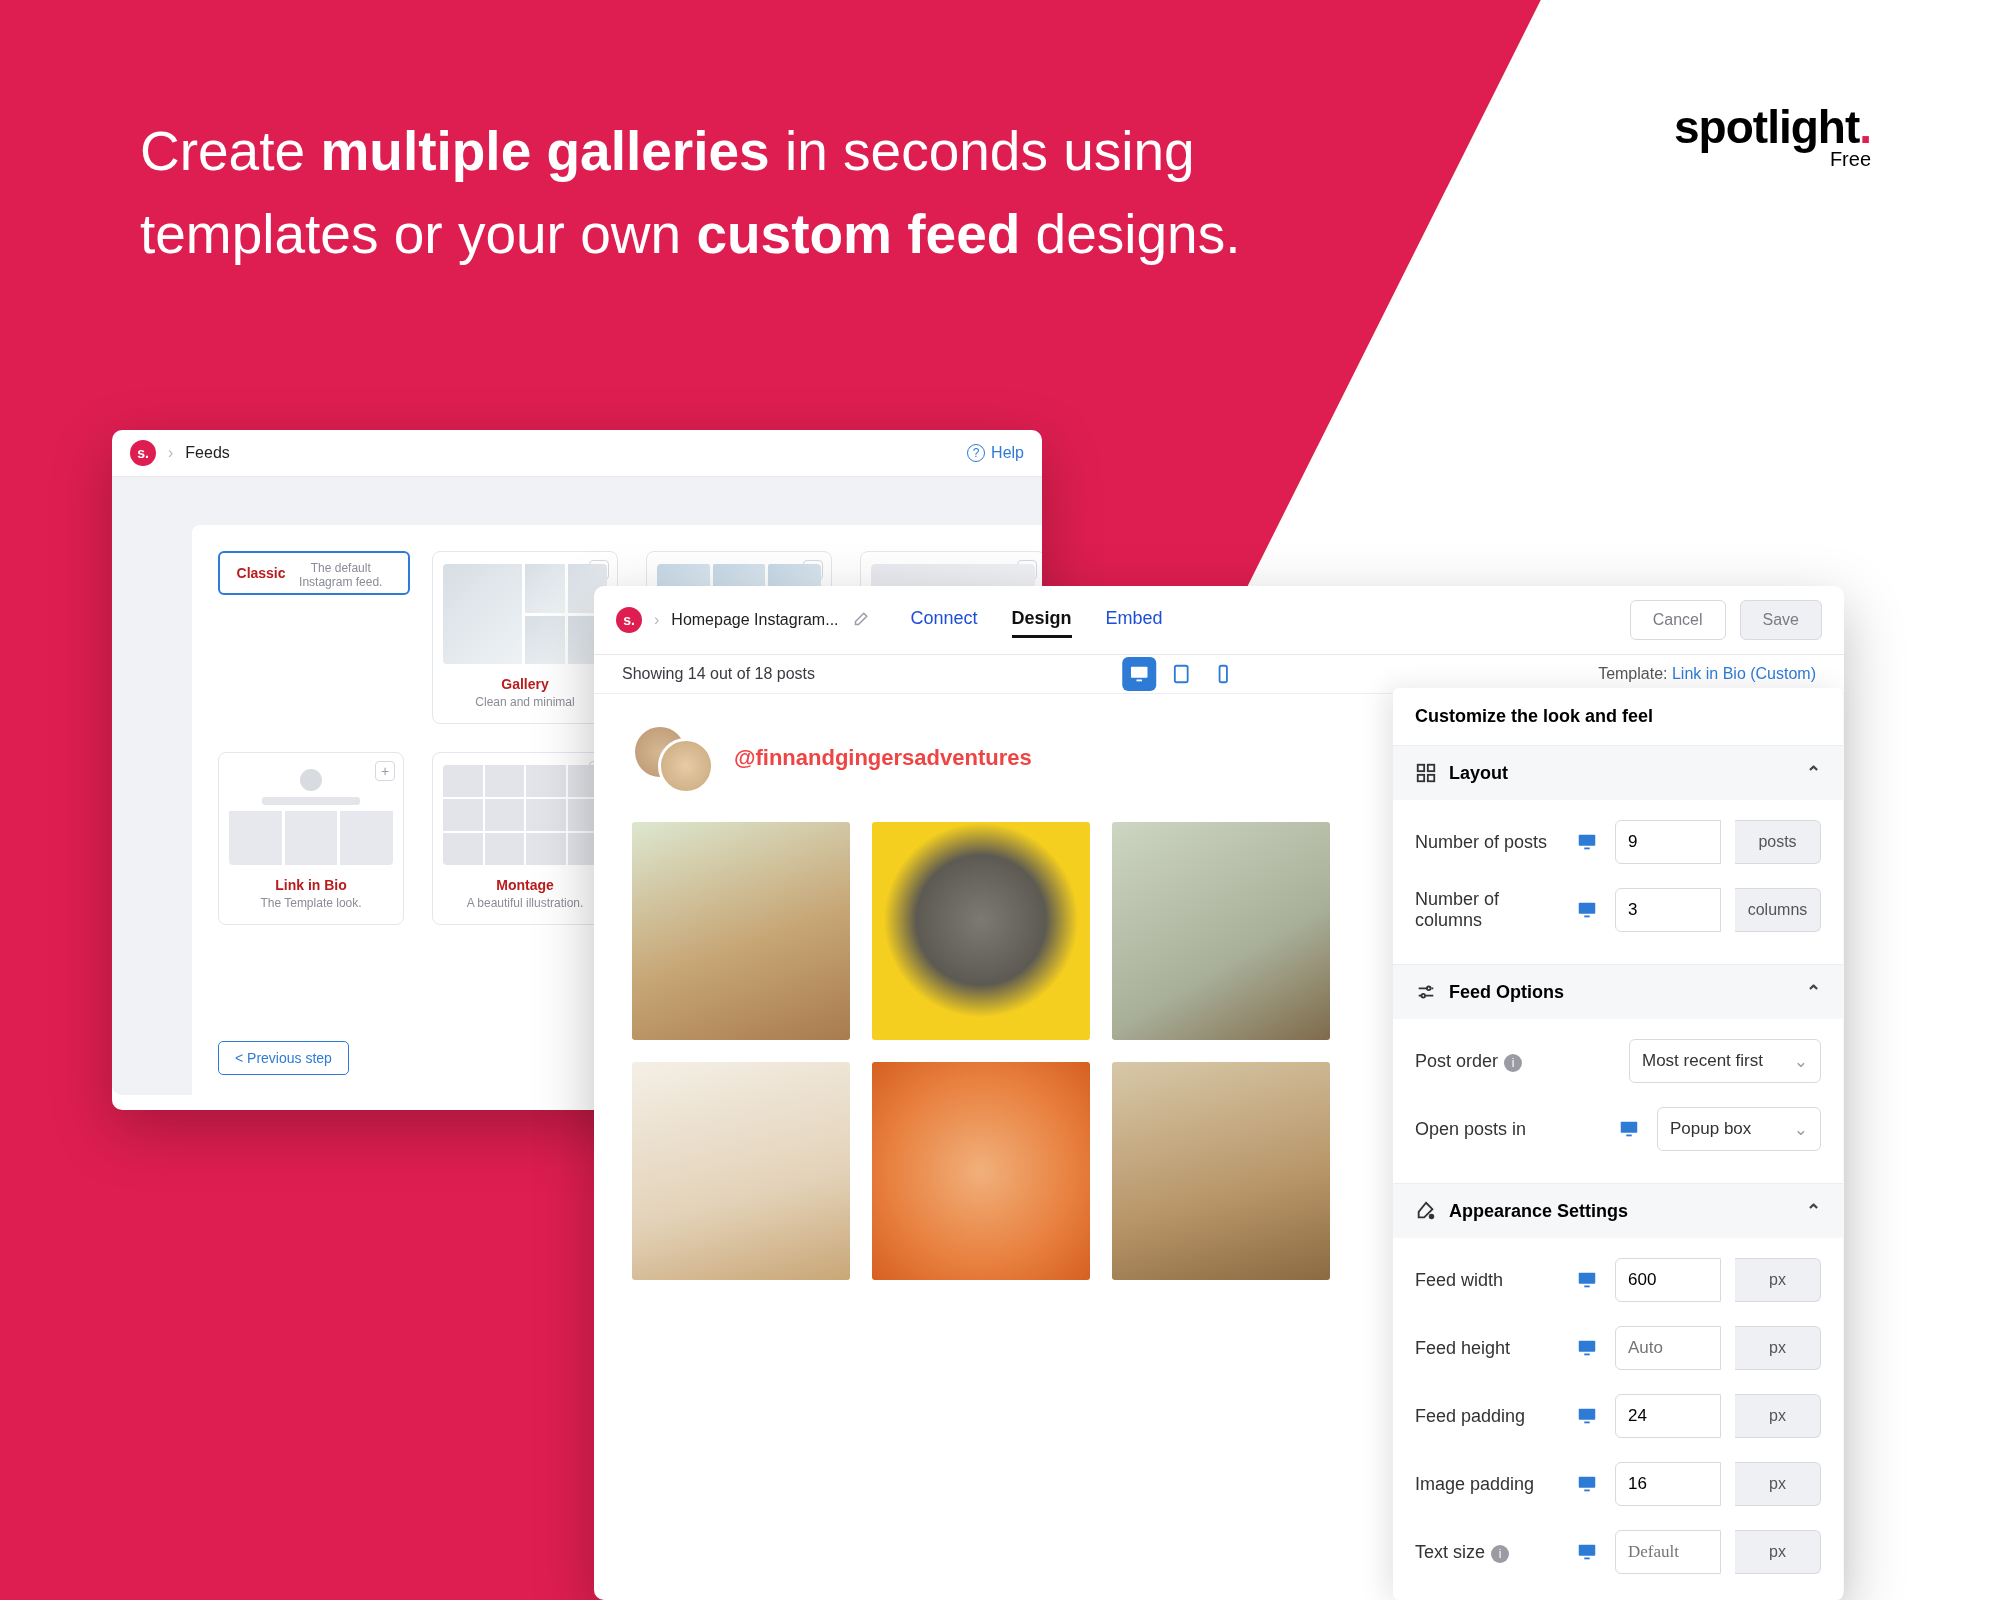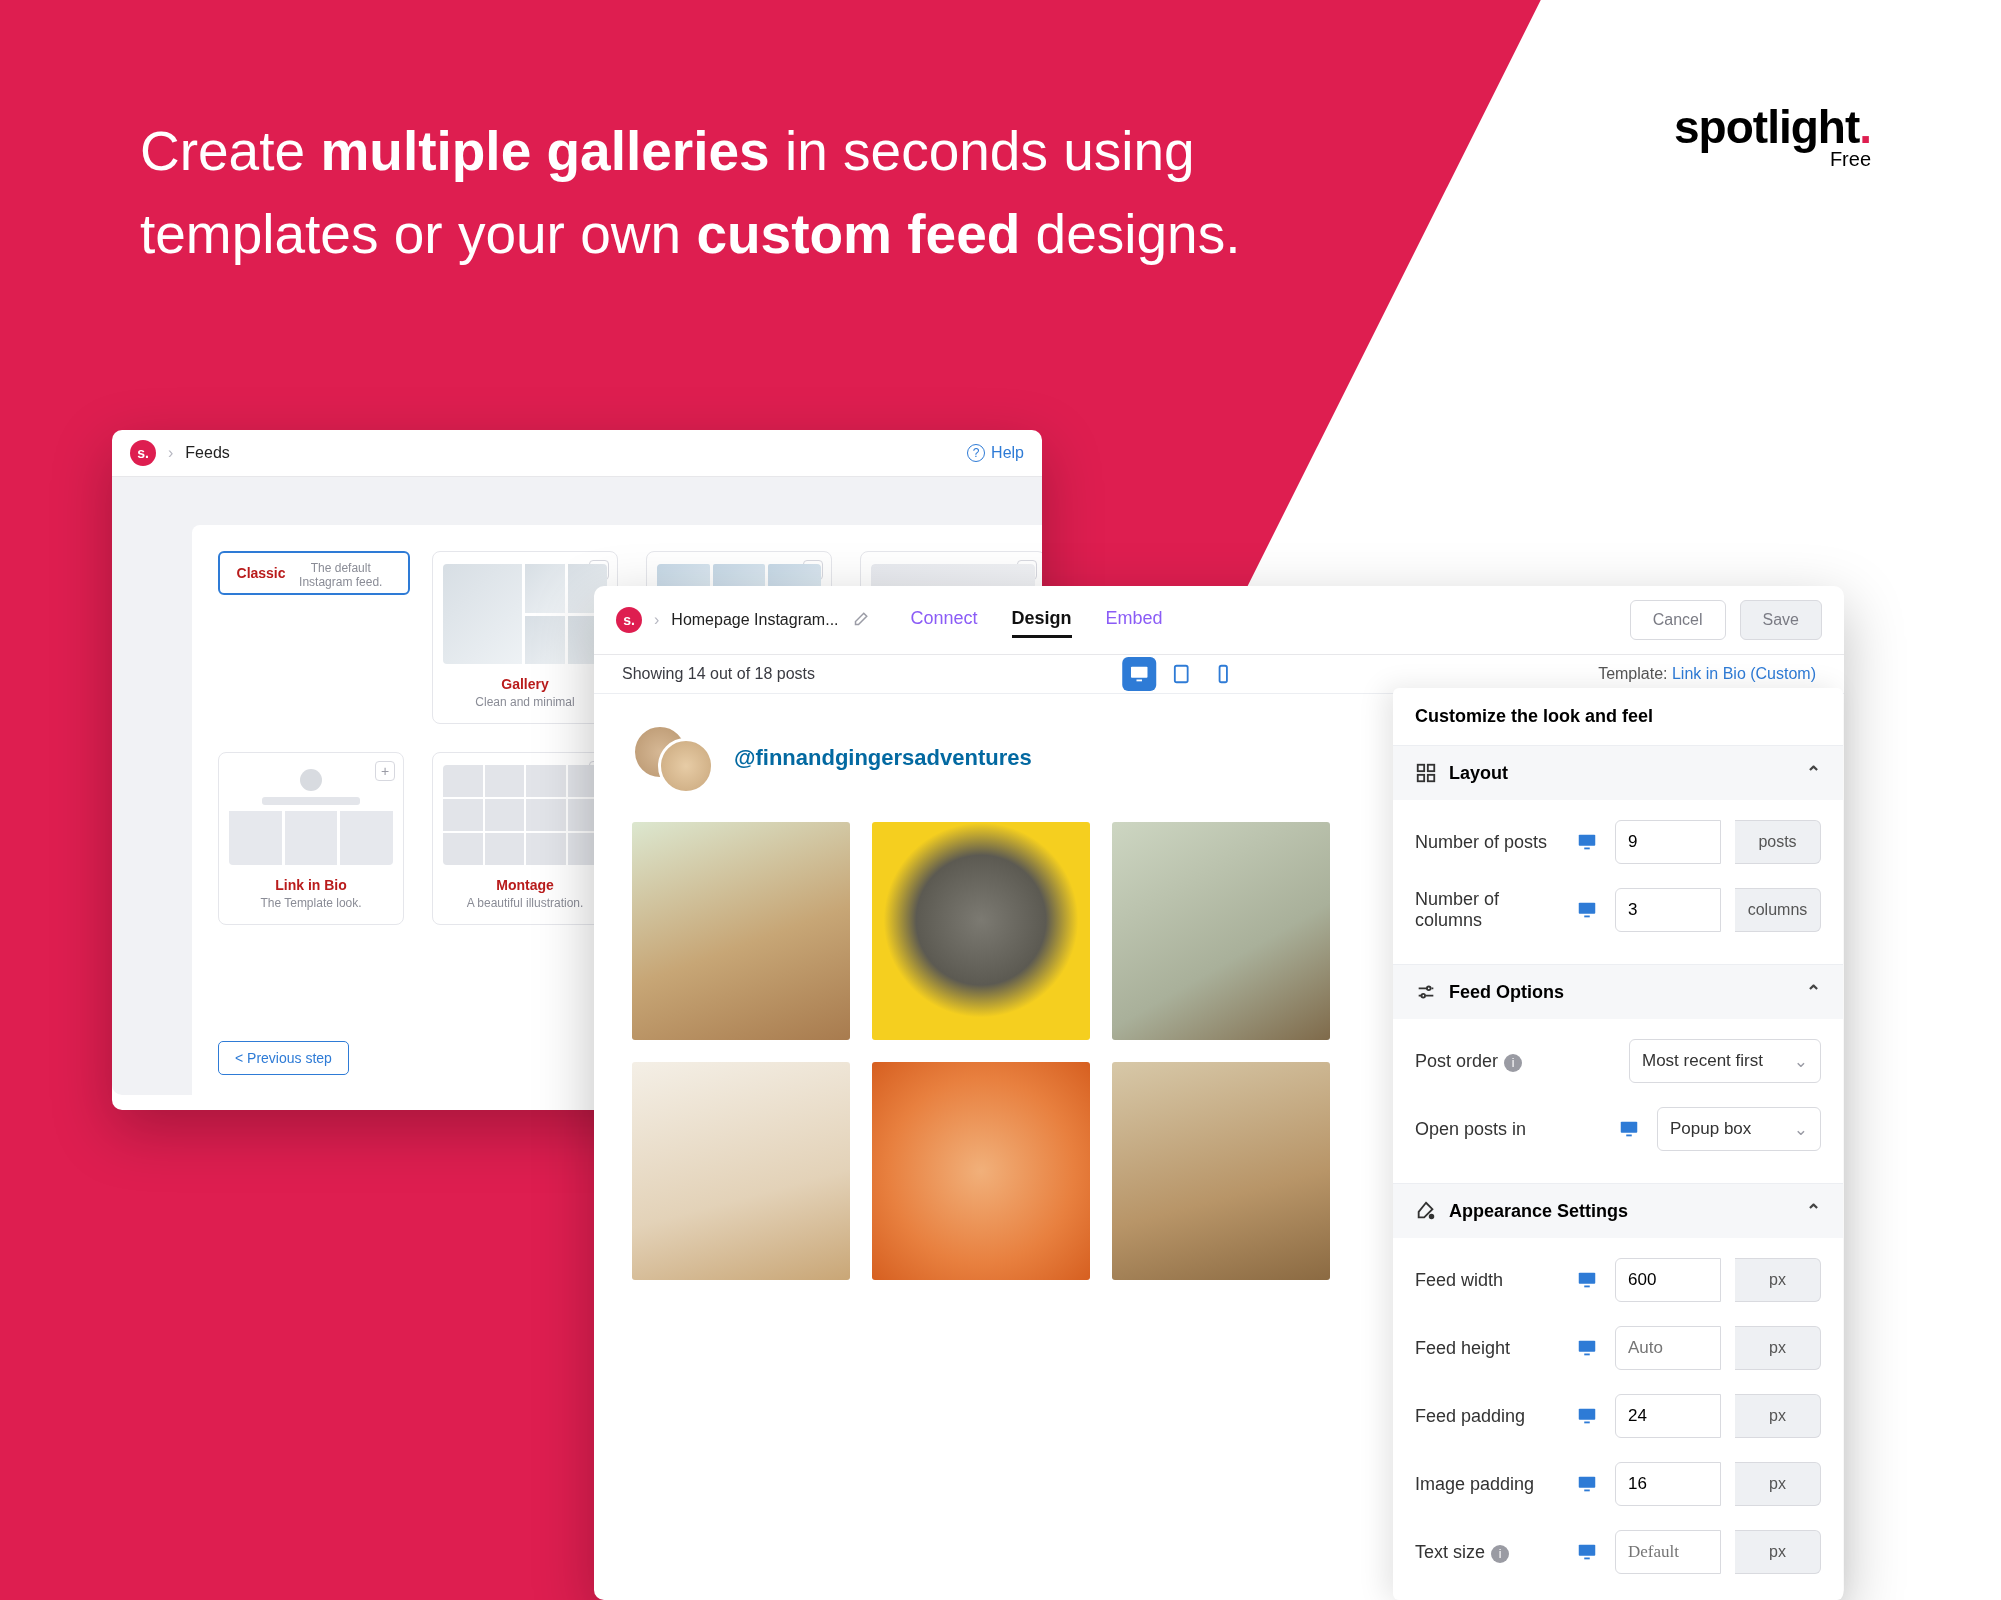--- a/index.html
+++ b/index.html
@@ -60,38 +60,38 @@
   .th-slides div { background:#e5e7ec; }
   .tname { text-align:center; font-weight:700; font-size:14px; color:#b91c1c; }
   .tdesc { text-align:center; font-size:12px; color:#8a8c96; margin-top:3px; }
   .prev-btn { position:absolute; left:26px; bottom:20px; border:1px solid #2e7bd6; color:#2e7bd6; background:#fff; padding:8px 16px; border-radius:5px; font-size:14px; }
 
   
   .designer { top:586px; left:594px; width:1250px; height:1014px; }
   .designer .hdr { padding:14px 22px; }
   .edit-icn { width:18px; height:18px; color:#9b9ca6; }
   .tabs { display:flex; gap:34px; margin-left:30px; font-size:18px; }
-  .tabs span { color:#8b5cf6; padding:6px 0; cursor:pointer; }
+  .tabs span { color:#1d4ed8; padding:6px 0; cursor:pointer; }
   .tabs span.act { color:#111; font-weight:700; border-bottom:3px solid #111; }
   .hdr-btns { margin-left:auto; display:flex; gap:14px; }
   .btn { border:1px solid #d9dadf; background:#fff; color:#7a7b84; padding:10px 22px; border-radius:6px; font-size:16px; }
   .btn.primary { background:#eef0f3; }
   .subbar { display:flex; align-items:center; padding:10px 28px; border-bottom:1px solid #eceef2; font-size:16px; color:#3a3b42; }
   .devs { margin-left:auto; margin-right:auto; display:flex; gap:8px; position:absolute; left:50%; transform:translateX(-82%);}
   .dev { width:34px; height:34px; border-radius:6px; display:flex; align-items:center; justify-content:center; color:#2e7bd6; }
   .dev.act { background:#2e7bd6; color:#fff; }
   .tmpl-txt { margin-left:auto; font-size:16px; color:#555; }
   .tmpl-txt a { color:#2e7bd6; text-decoration:none; }
   .preview { padding:30px 38px; }
   .acct { display:flex; align-items:center; gap:22px; margin-bottom:30px; }
   .avatars { width:80px; height:68px; position:relative; }
   .avatars .a { width:56px; height:56px; border-radius:50%; position:absolute; border:3px solid #fff; }
   .avatars .a1 { background:radial-gradient(circle,#d6b895,#b9966f); left:0; top:0;}
   .avatars .a2 { background:radial-gradient(circle,#e7cca6,#c9a77c); left:26px; top:14px;}
-  .handle { font-weight:700; font-size:22px; color:#0369a1; }
+  .handle { font-weight:700; font-size:22px; color:#ef4444; }
   .follow { margin-left:auto; background:#8e1a1a; color:#fff; border:none; padding:16px 28px; border-radius:8px; font-size:18px; font-weight:600; }
   .pgrid { display:grid; grid-template-columns:repeat(3, 218px); grid-auto-rows:218px; gap:22px; }
   .post { border-radius:3px; }
   .p1 { background:linear-gradient(160deg,#dce7cf 0%,#c7a676 55%,#a87b4e 100%);}
   .p2 { background:radial-gradient(circle at 50% 45%,#7c7a72 0%,#5c5a52 40%,#f5cf1f 60%);}
   .p3 { background:linear-gradient(150deg,#cdd6c2,#a9b09a 60%,#7f6a4a);}
   .p4 { background:linear-gradient(165deg,#f4efe6,#e3d2b8 60%,#c9a676);}
   .p5 { background:radial-gradient(circle at 50% 50%,#f1b07a 0%,#e8803f 60%,#d65f20 100%);}
   .p6 { background:linear-gradient(165deg,#d7c8a8,#b89568 60%,#8b6a42);}
 

